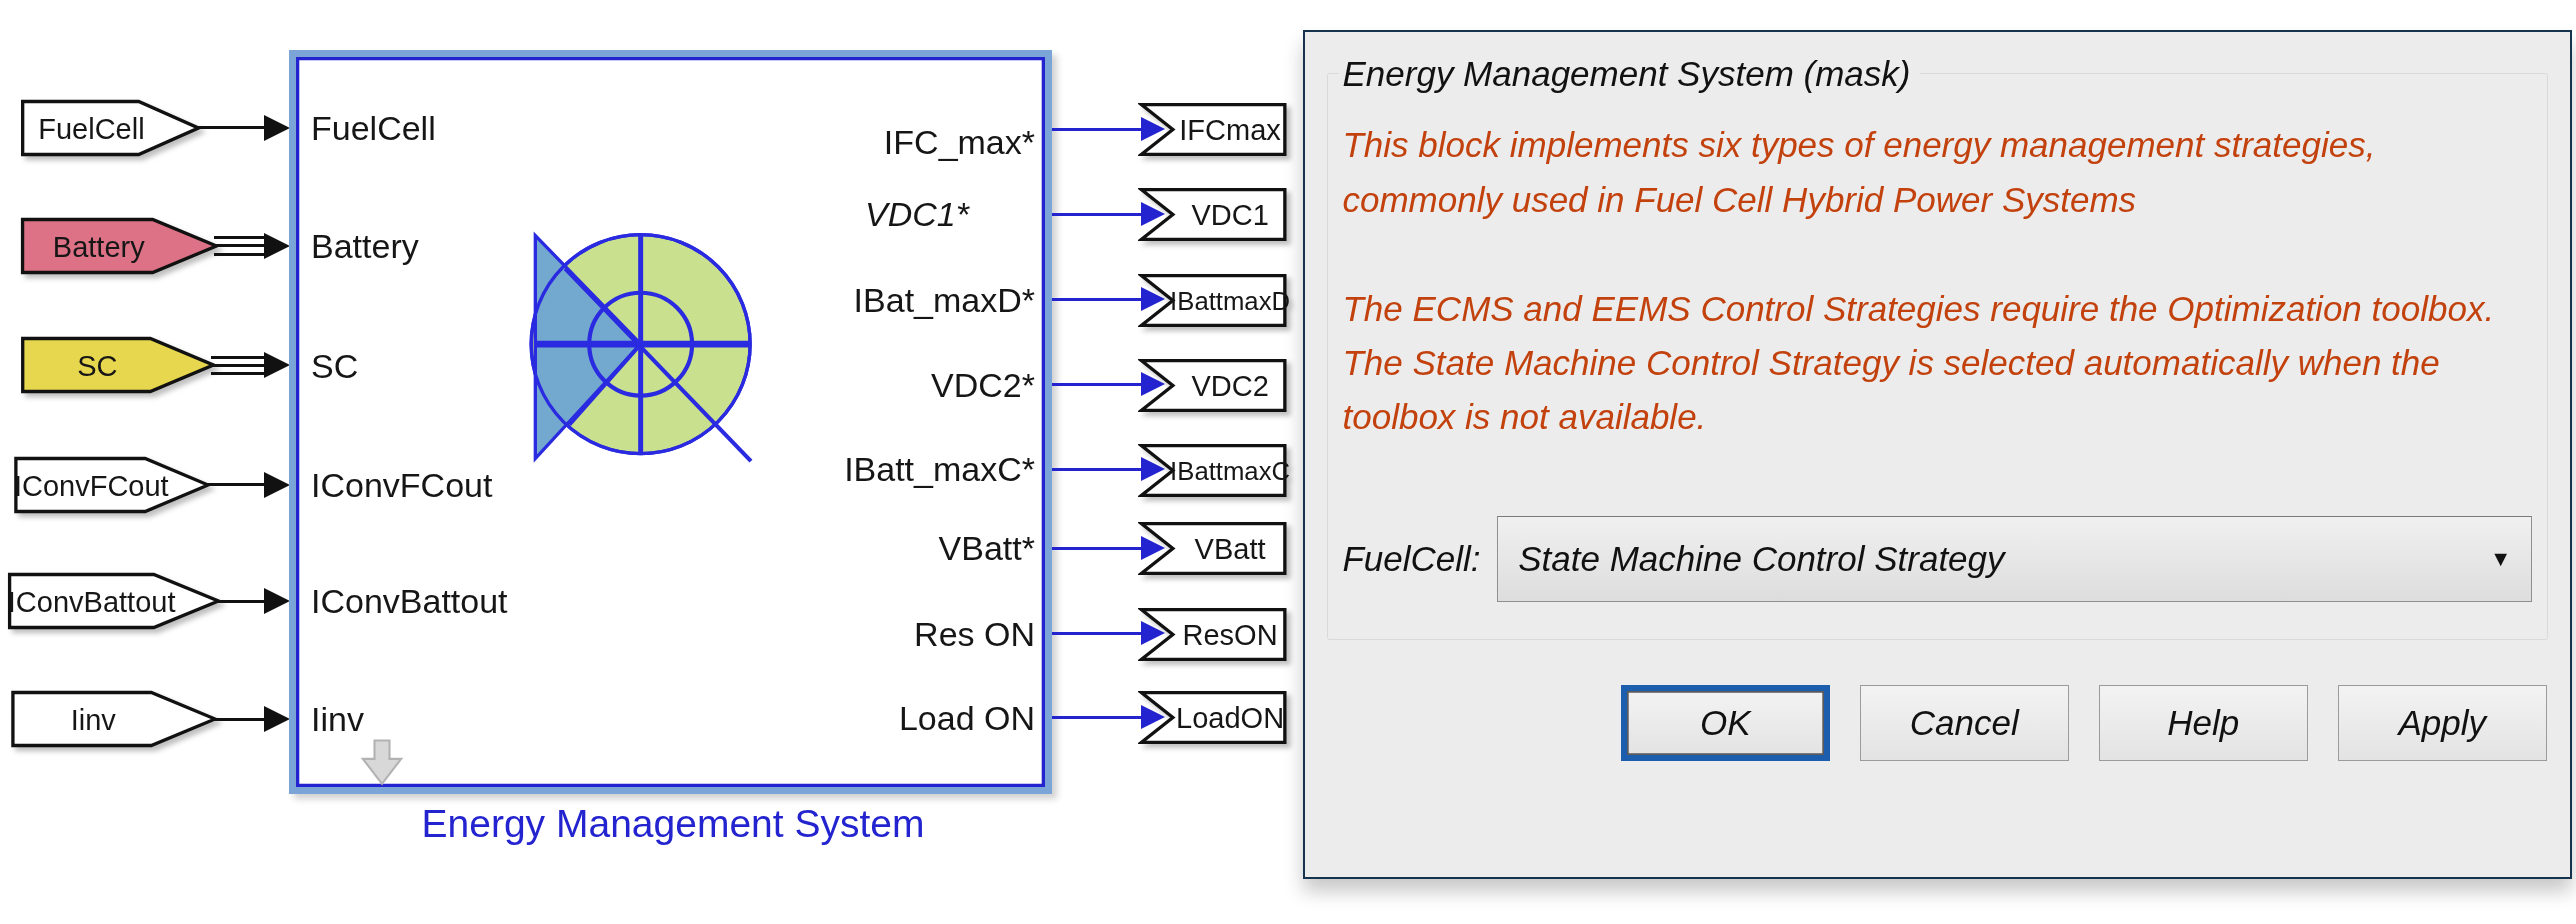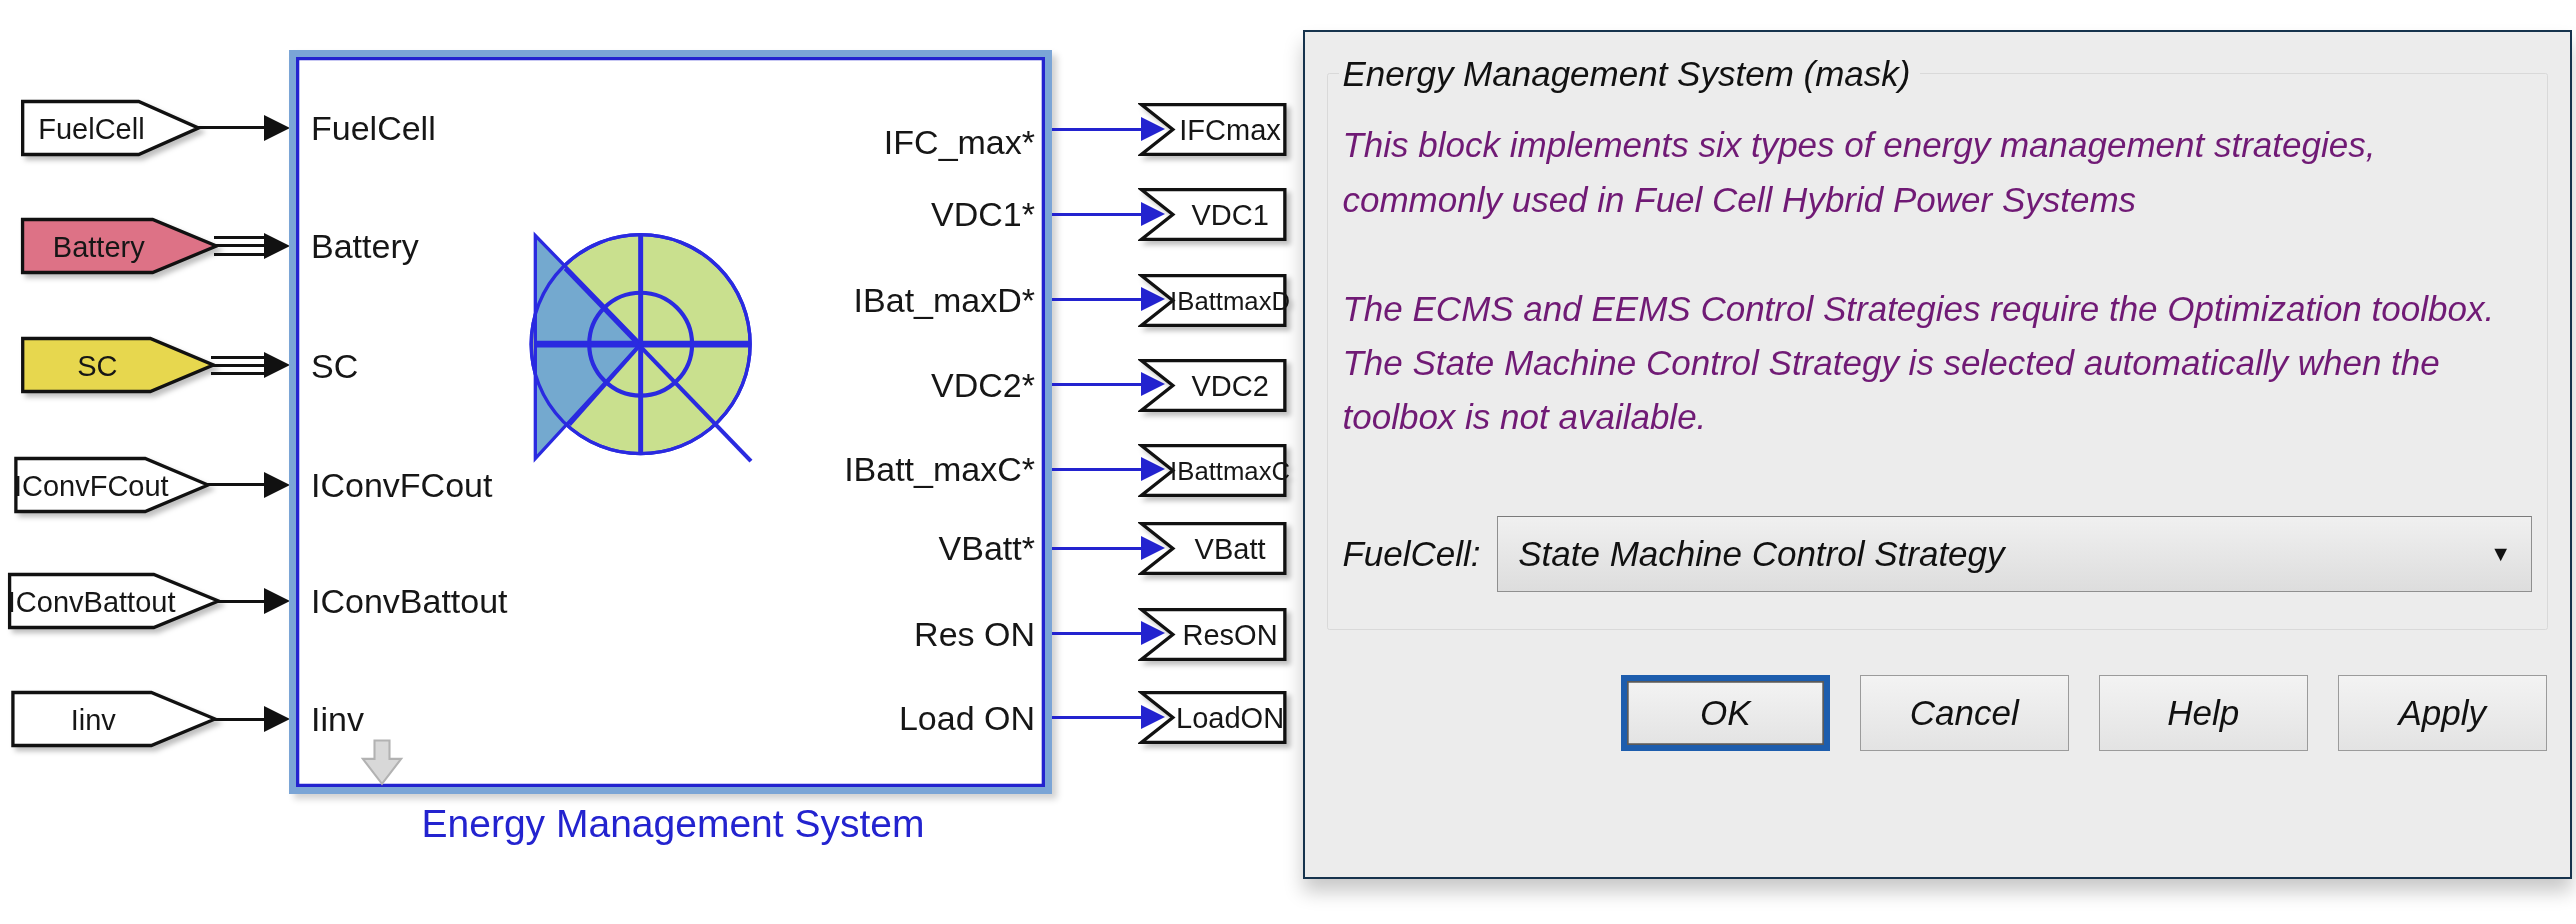--- a/index.html
+++ b/index.html
@@ -30,25 +30,25 @@
           border:2.5px solid #16334d;box-sizing:border-box;box-shadow:0 13.3px 18.3px rgba(0,0,0,0.22);}
   .titlebar{height:83px;background:#16334d;display:flex;align-items:center;padding:0 23px;
             box-sizing:border-box;}
   .titlebar .title{color:#ffffff;font-size:37px;font-weight:400;margin-left:16.6px;white-space:nowrap;}
   .titlebar .close{margin-left:auto;color:#ffffff;font-size:42px;font-weight:300;line-height:1;
                    padding:0 10px;cursor:default;}
   .dlg-content{padding:13.3px 21.6px 0 21.6px;box-sizing:border-box;font-style:italic;}
   fieldset.maskbox{border:1.7px solid #d9d9d9;border-radius:2.5px;margin:8.3px 0 0 0;
                    padding:3.3px 15px 37px 11.6px;}
   fieldset.maskbox legend{font-size:35px;color:#111111;padding:0 10px 0 3.3px;}
-  .desc{font-size:35px;color:#701a75;line-height:1.55;margin:21.6px 0 0 3.3px;max-width:1205px;}
+  .desc{font-size:35px;color:#c2410c;line-height:1.55;margin:21.6px 0 0 3.3px;max-width:1205px;}
   .desc.second{margin-top:55px;}
   .strategy-row{display:flex;align-items:center;margin:71px 0 0 3.3px;}
   .strategy-label{font-size:35px;color:#111111;white-space:nowrap;}
-  .combo{flex:1;margin-left:16.6px;height:76px;box-sizing:border-box;
+  .combo{flex:1;margin-left:16.6px;height:86px;box-sizing:border-box;
          border:1.7px solid #8f8f8f;border-top-color:#7a7a7a;
          background:linear-gradient(#f0f0f0,#dddddd);
          display:flex;align-items:center;padding:0 20px;font-size:35px;color:#111111;}
   .combo .combo-arrow{margin-left:auto;font-size:21.6px;color:#111111;}
   .btnrow{display:flex;justify-content:flex-end;gap:30px;margin-top:45px;padding-right:1.7px;}
   .btn{width:209px;height:76px;box-sizing:border-box;display:flex;align-items:center;justify-content:center;
        font-family:"Liberation Sans",sans-serif;font-size:35px;color:#111111;
        background:linear-gradient(#f3f3f3,#e3e3e3);border:1.7px solid #9b9b9b;}
   .btn.ok{border:6.6px solid #1d5dad;box-shadow:inset 0 0 0 1.7px #5a5a5a;}
 </style>
@@ -107,21 +107,21 @@
   <div class="block"></div>
 
   <span class="portlabel" style="left:311px;top:108px;">FuelCell</span>
   <span class="portlabel" style="left:311px;top:226px;">Battery</span>
   <span class="portlabel" style="left:311px;top:346px;">SC</span>
   <span class="portlabel" style="left:311px;top:465px;">IConvFCout</span>
   <span class="portlabel" style="left:311px;top:581px;">IConvBattout</span>
   <span class="portlabel" style="left:311px;top:699px;">Iinv</span>
 
   <span class="portlabel out" style="right:1541px;top:110px;margin-top:12px;">IFC_max*</span>
-  <span class="portlabel out" style="right:1541px;top:194px;">VDC1*</span>
+  <span class="portlabel out" style="right:1607px;top:194px;font-style:italic;">VDC1*</span>
   <span class="portlabel out" style="right:1541px;top:280px;">IBat_maxD*</span>
   <span class="portlabel out" style="right:1541px;top:365px;">VDC2*</span>
   <span class="portlabel out" style="right:1541px;top:449px;">IBatt_maxC*</span>
   <span class="portlabel out" style="right:1541px;top:528px;">VBatt*</span>
   <span class="portlabel out" style="right:1541px;top:614px;">Res ON</span>
   <span class="portlabel out" style="right:1541px;top:698px;">Load ON</span>
 
   <svg style="position:absolute;left:498px;top:199px;" width="282" height="282" viewBox="600 240 340 340">
     <ellipse cx="772" cy="415" rx="132" ry="132" fill="#c9e08e" stroke="#2a2ae0" stroke-width="4"></ellipse>
     <polygon points="645,284 645,553 772,415" fill="#74a9cf" stroke="#2a2ae0" stroke-width="4"></polygon>

